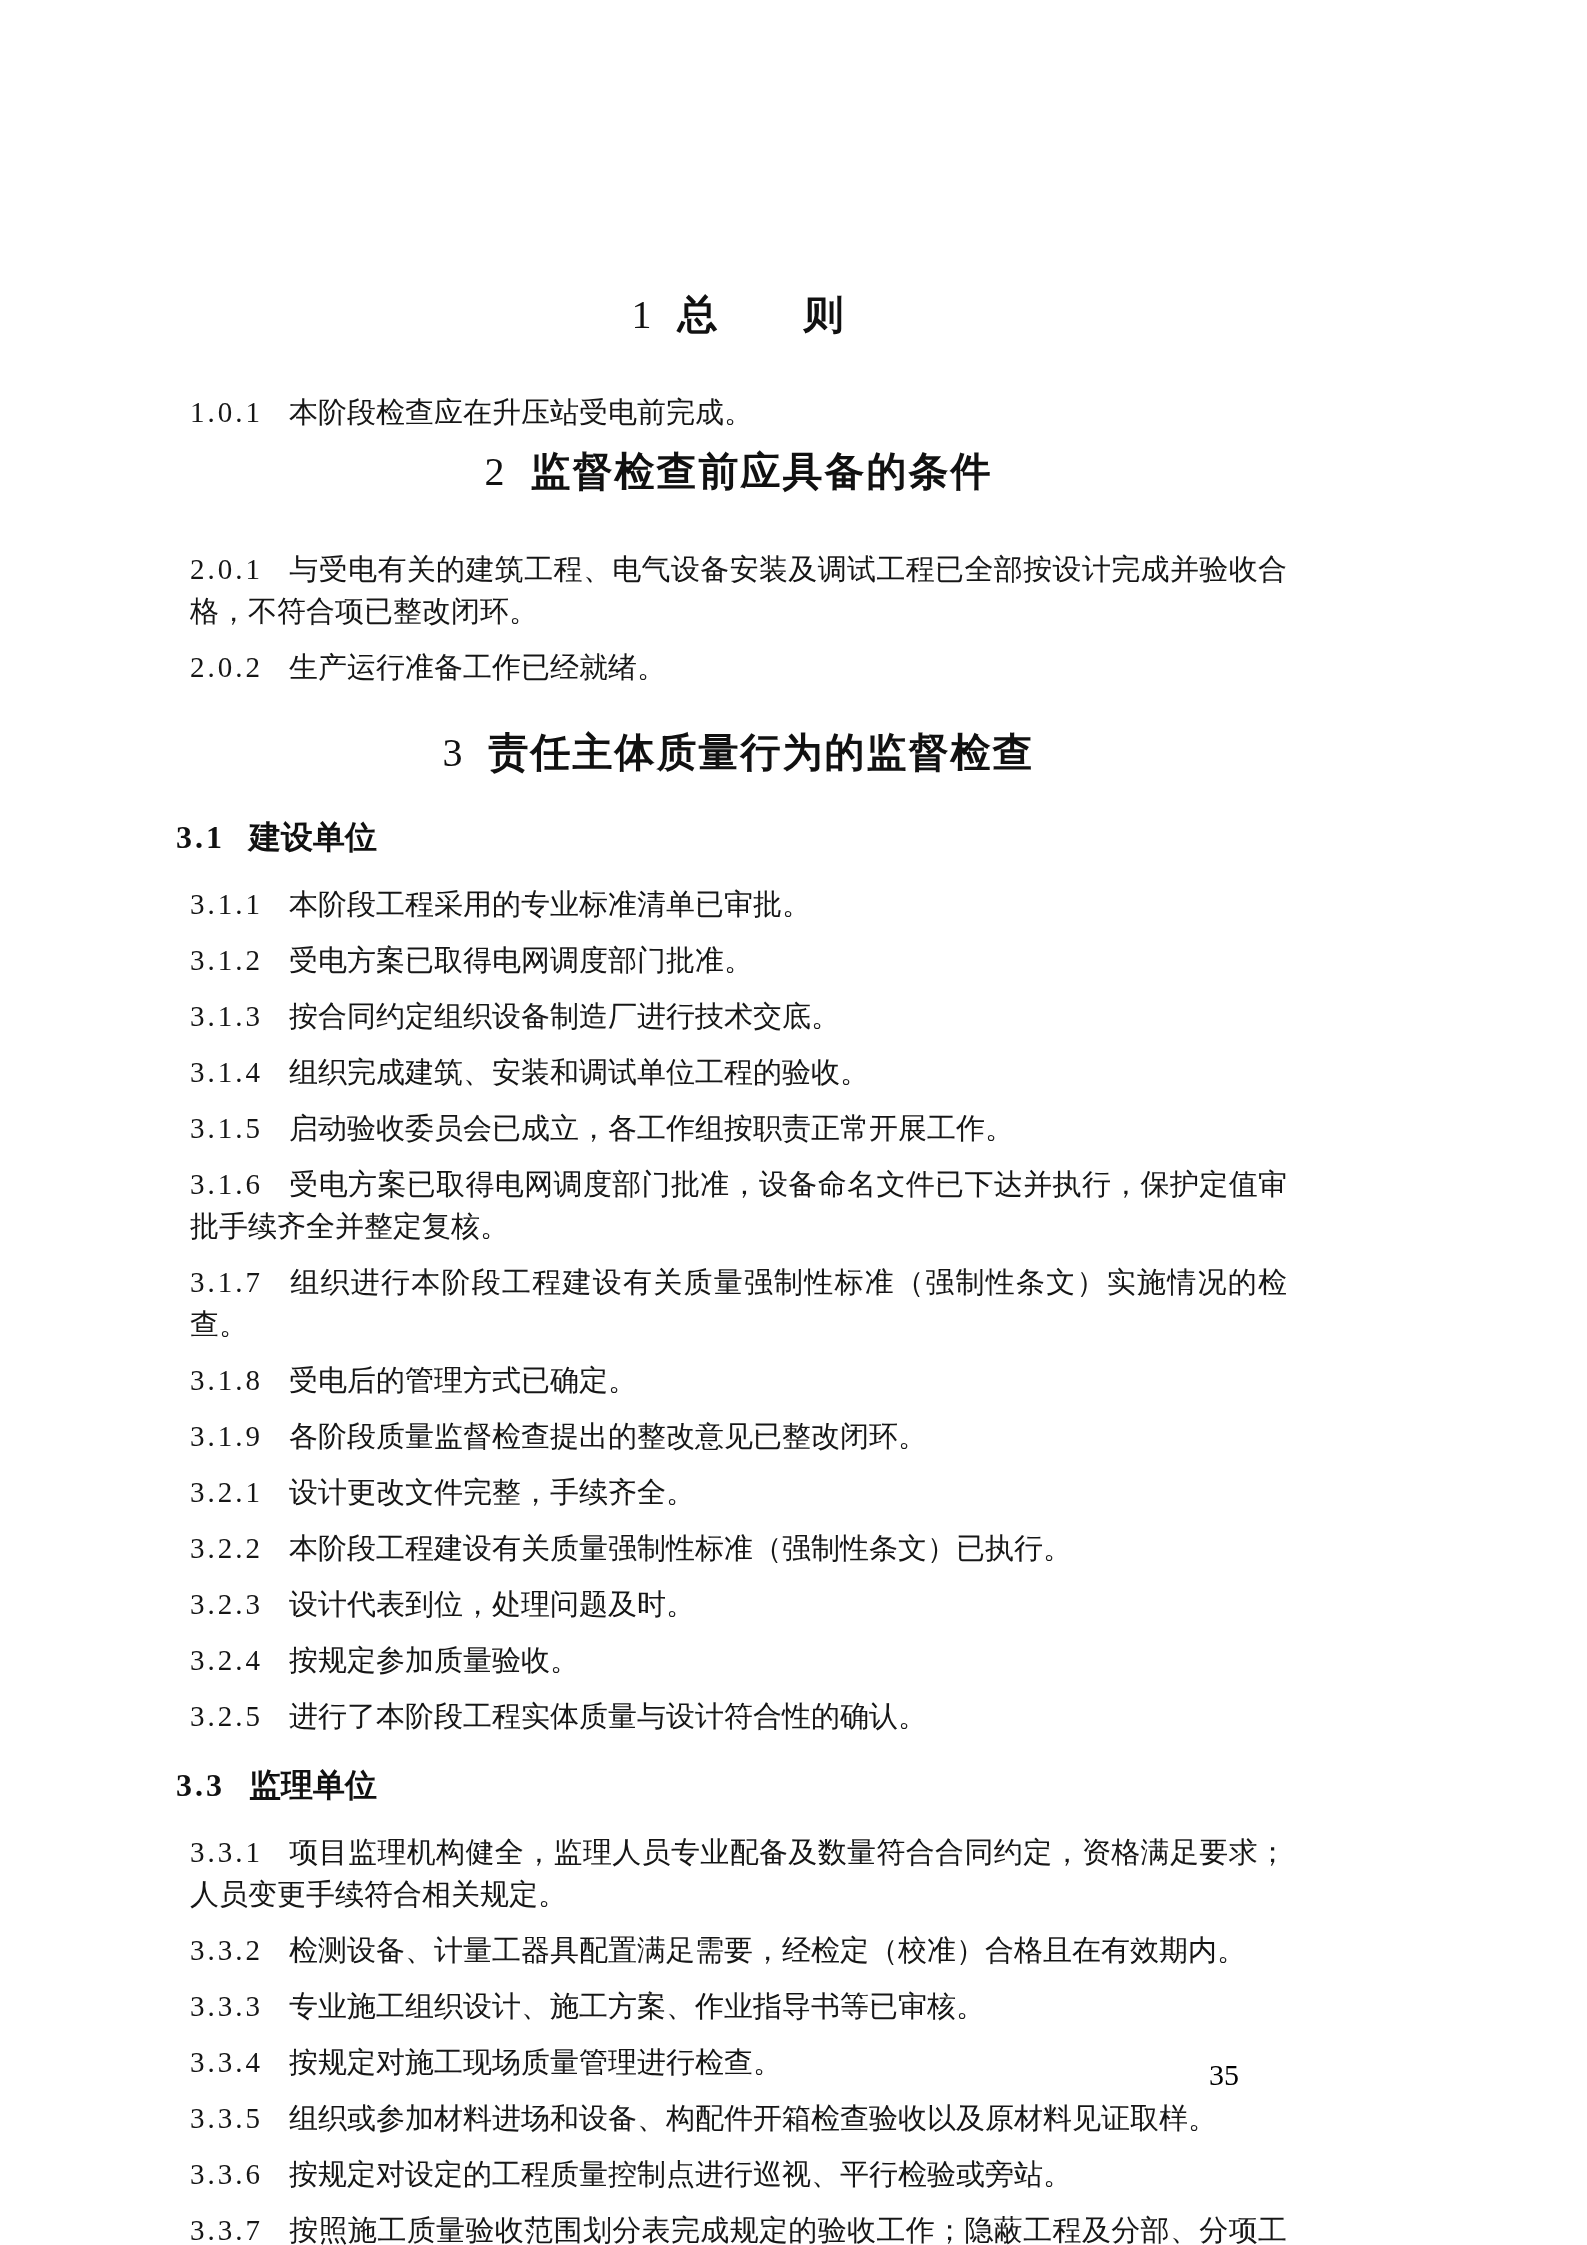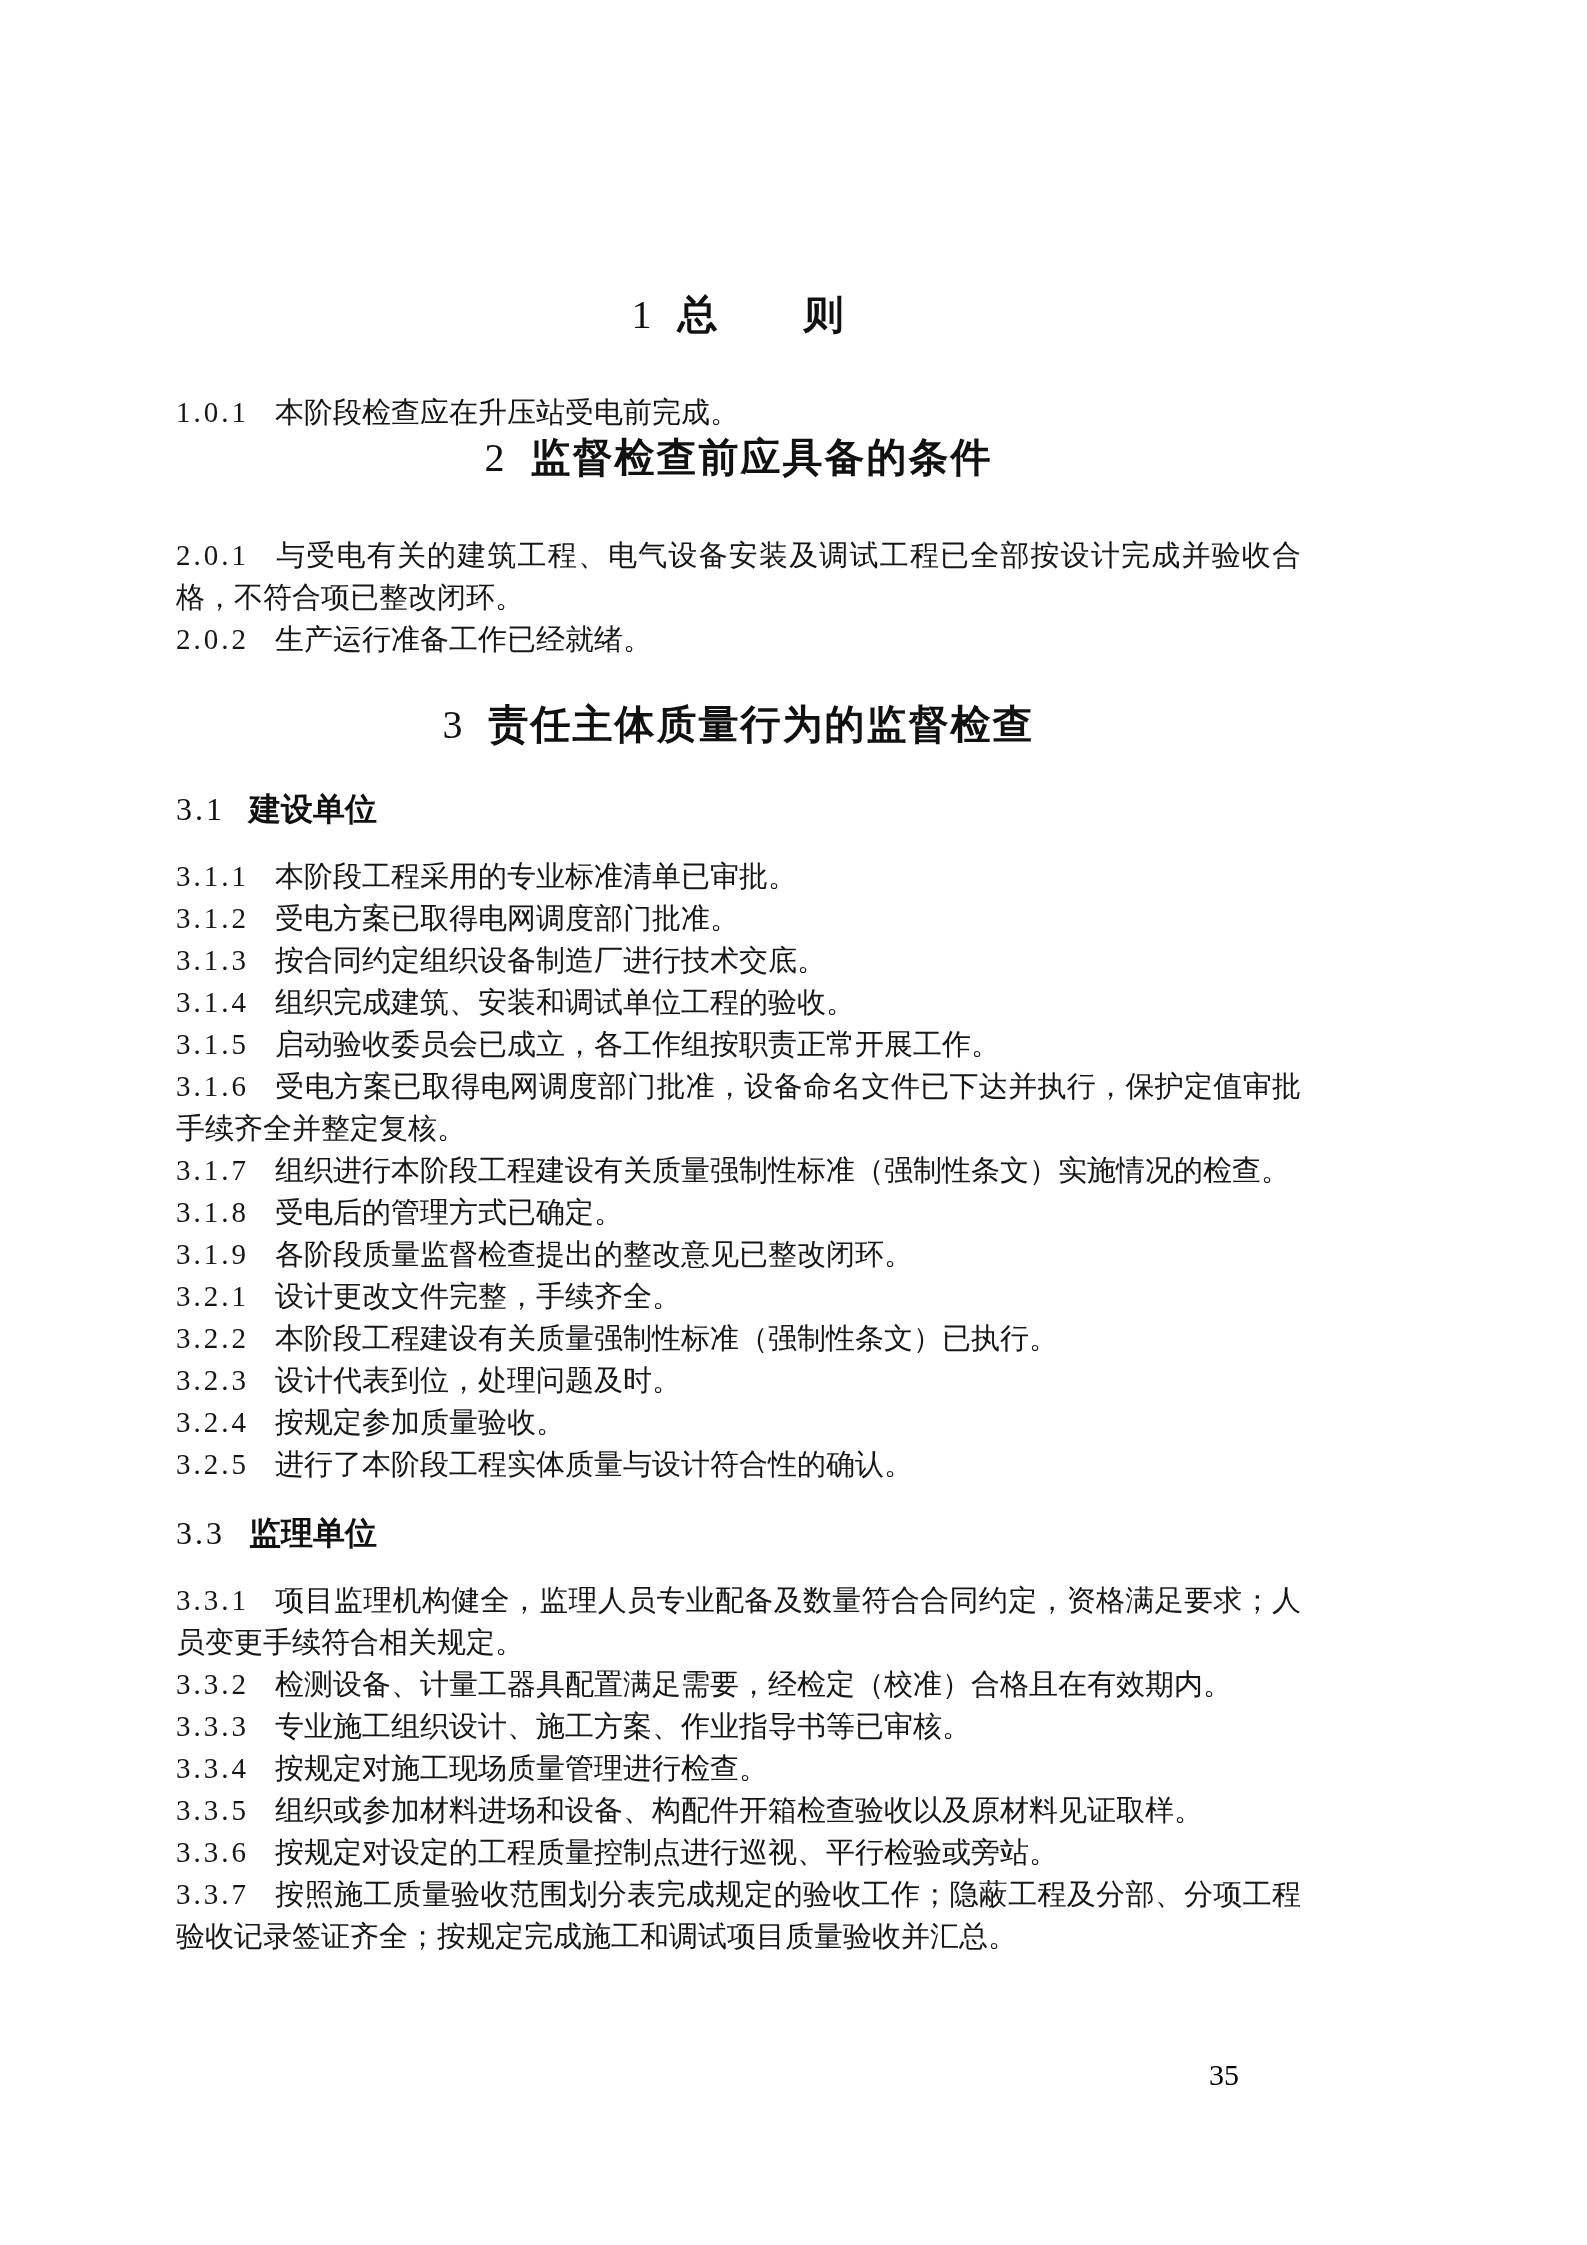--- a/index.html
+++ b/index.html
@@ -46,28 +46,28 @@
   .subsec-title {
     margin: 26px 0 24px 0;
     font-family: "Liberation Sans", "DejaVu Sans", sans-serif;
     font-weight: 700;
     font-size: 32px;
     line-height: 44px;
     color: #111111;
   }
   .subsec-title .subsec-num {
     font-family: "Liberation Serif", "DejaVu Serif", serif;
-    font-weight: 400;
+    font-weight: 700;
     letter-spacing: 3px;
     margin-right: 24px;
   }
 
   
   .clause {
-    margin: 0;
+    margin: 14px;
     text-align: justify;
   }
   .clause .clause-num {
     letter-spacing: 3px;
     margin-right: 26px;
     white-space: nowrap;
   }
 
   
   .page-number {

